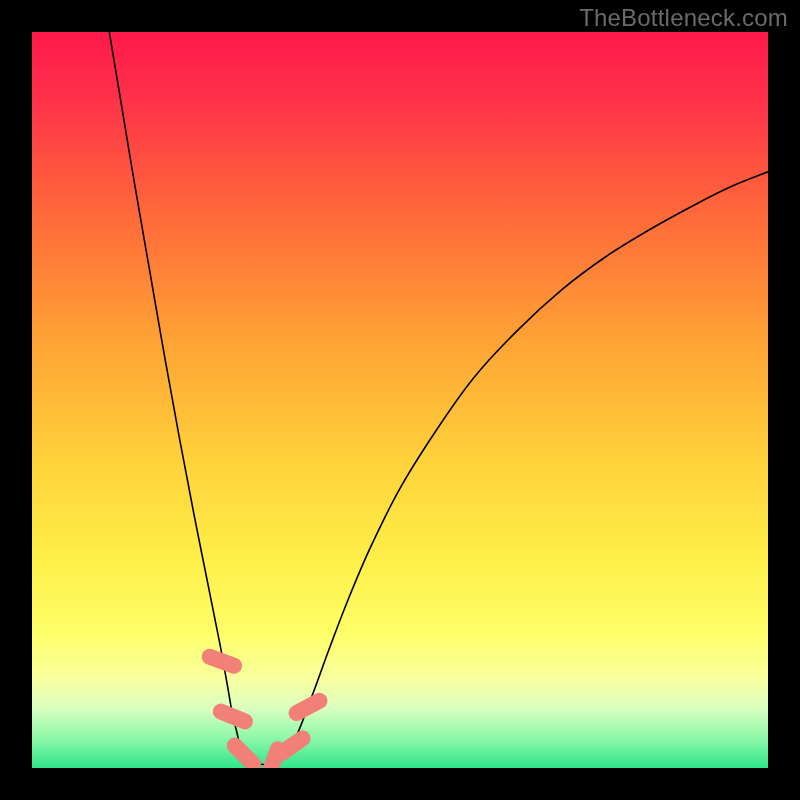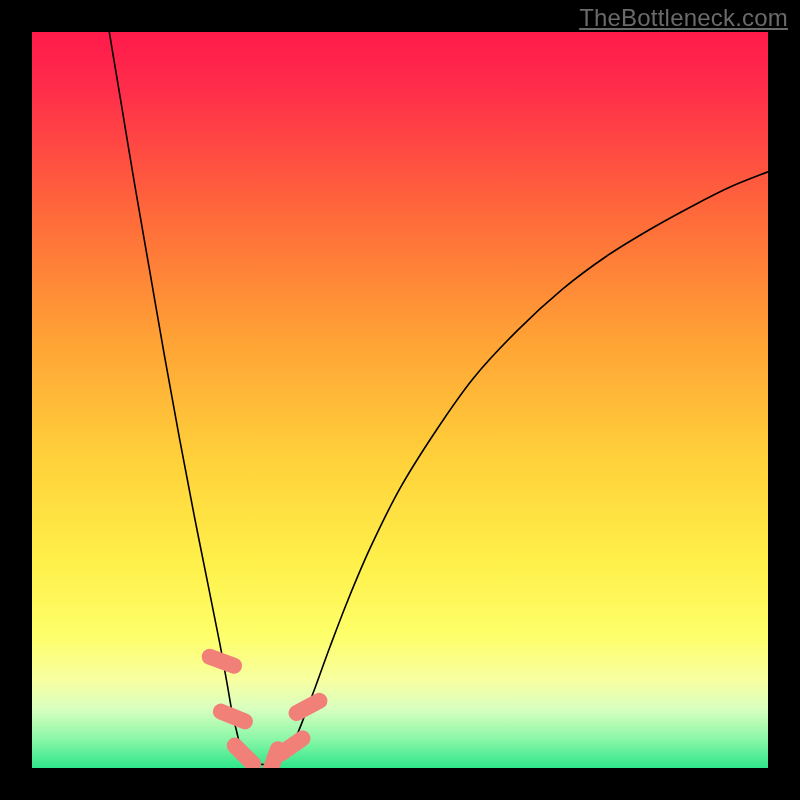--- a/index.html
+++ b/index.html
@@ -28,21 +28,20 @@
   }
   .watermark {
     position: absolute;
     top: 4px;
     right: 12px;
     font-family: Arial, Helvetica, sans-serif;
     font-size: 24px;
     font-weight: 500;
     color: #6a6a6a;
     letter-spacing: 0.2px;
-    text-decoration: underline;
   }
   svg { display: block; }
 </style>
 </head>
 <body>
 
 <div class="frame">
   <div class="plot">
     <svg id="plot-svg" width="736" height="736" viewBox="0 0 736 736">
       <defs>

